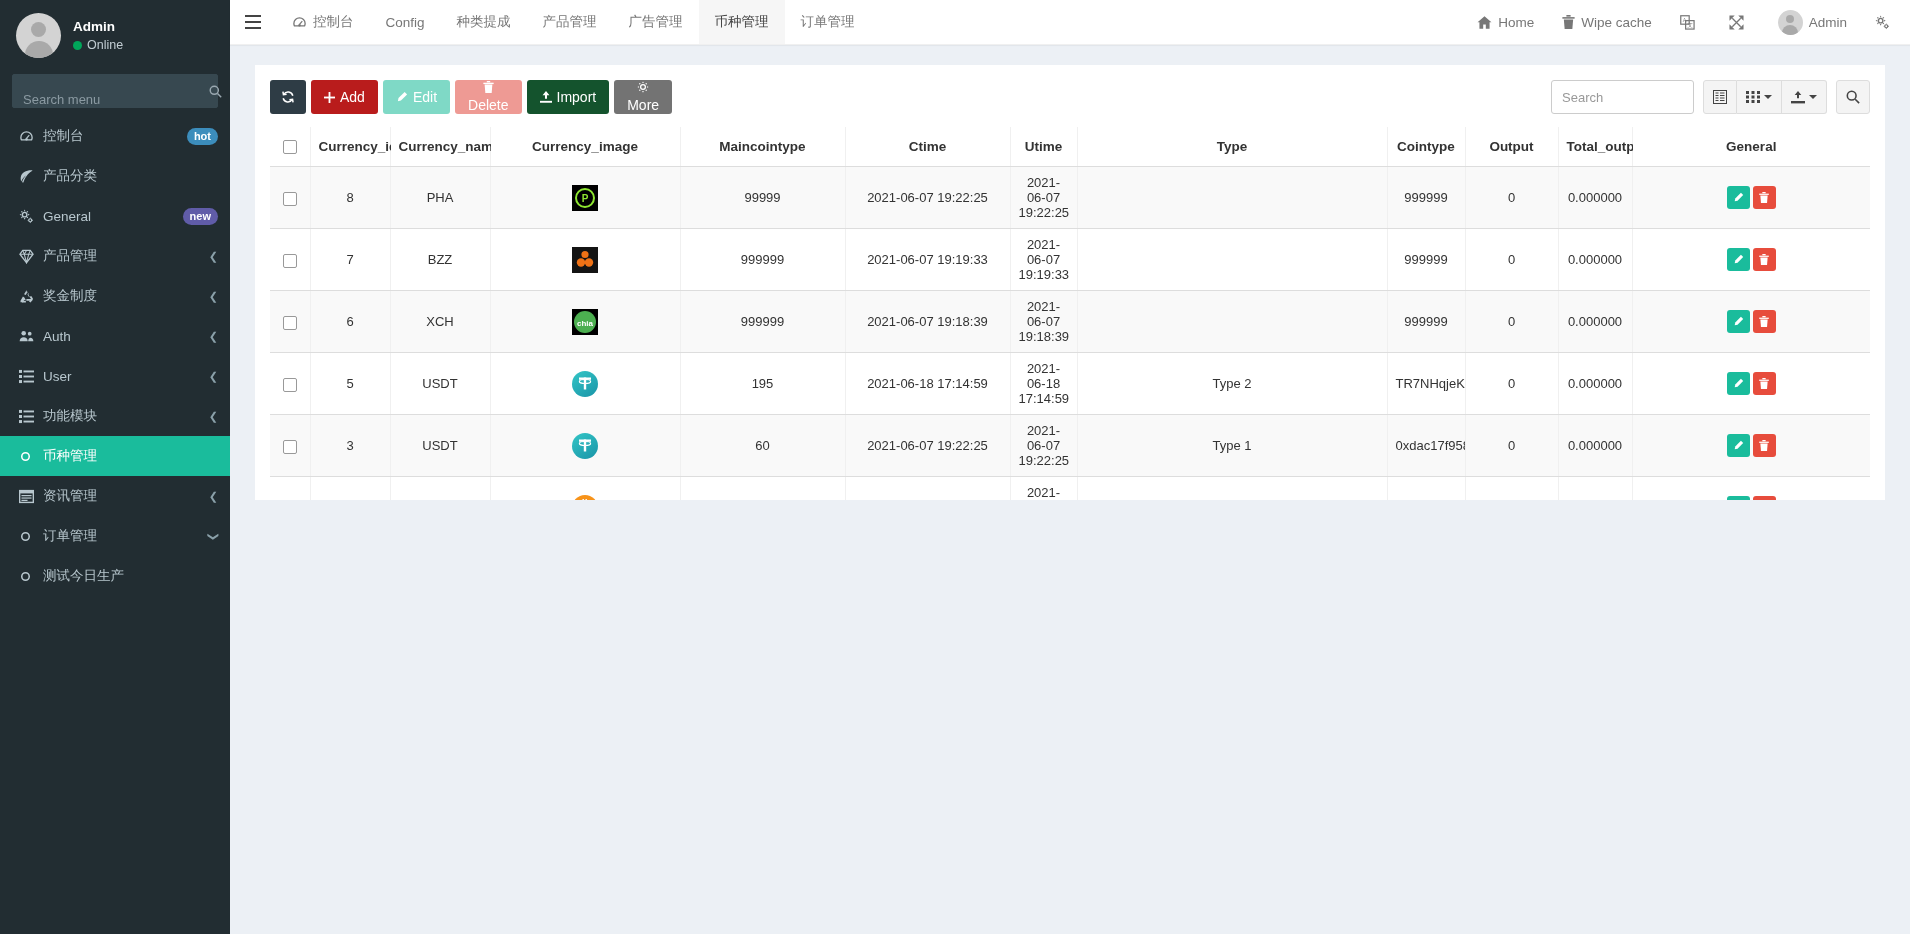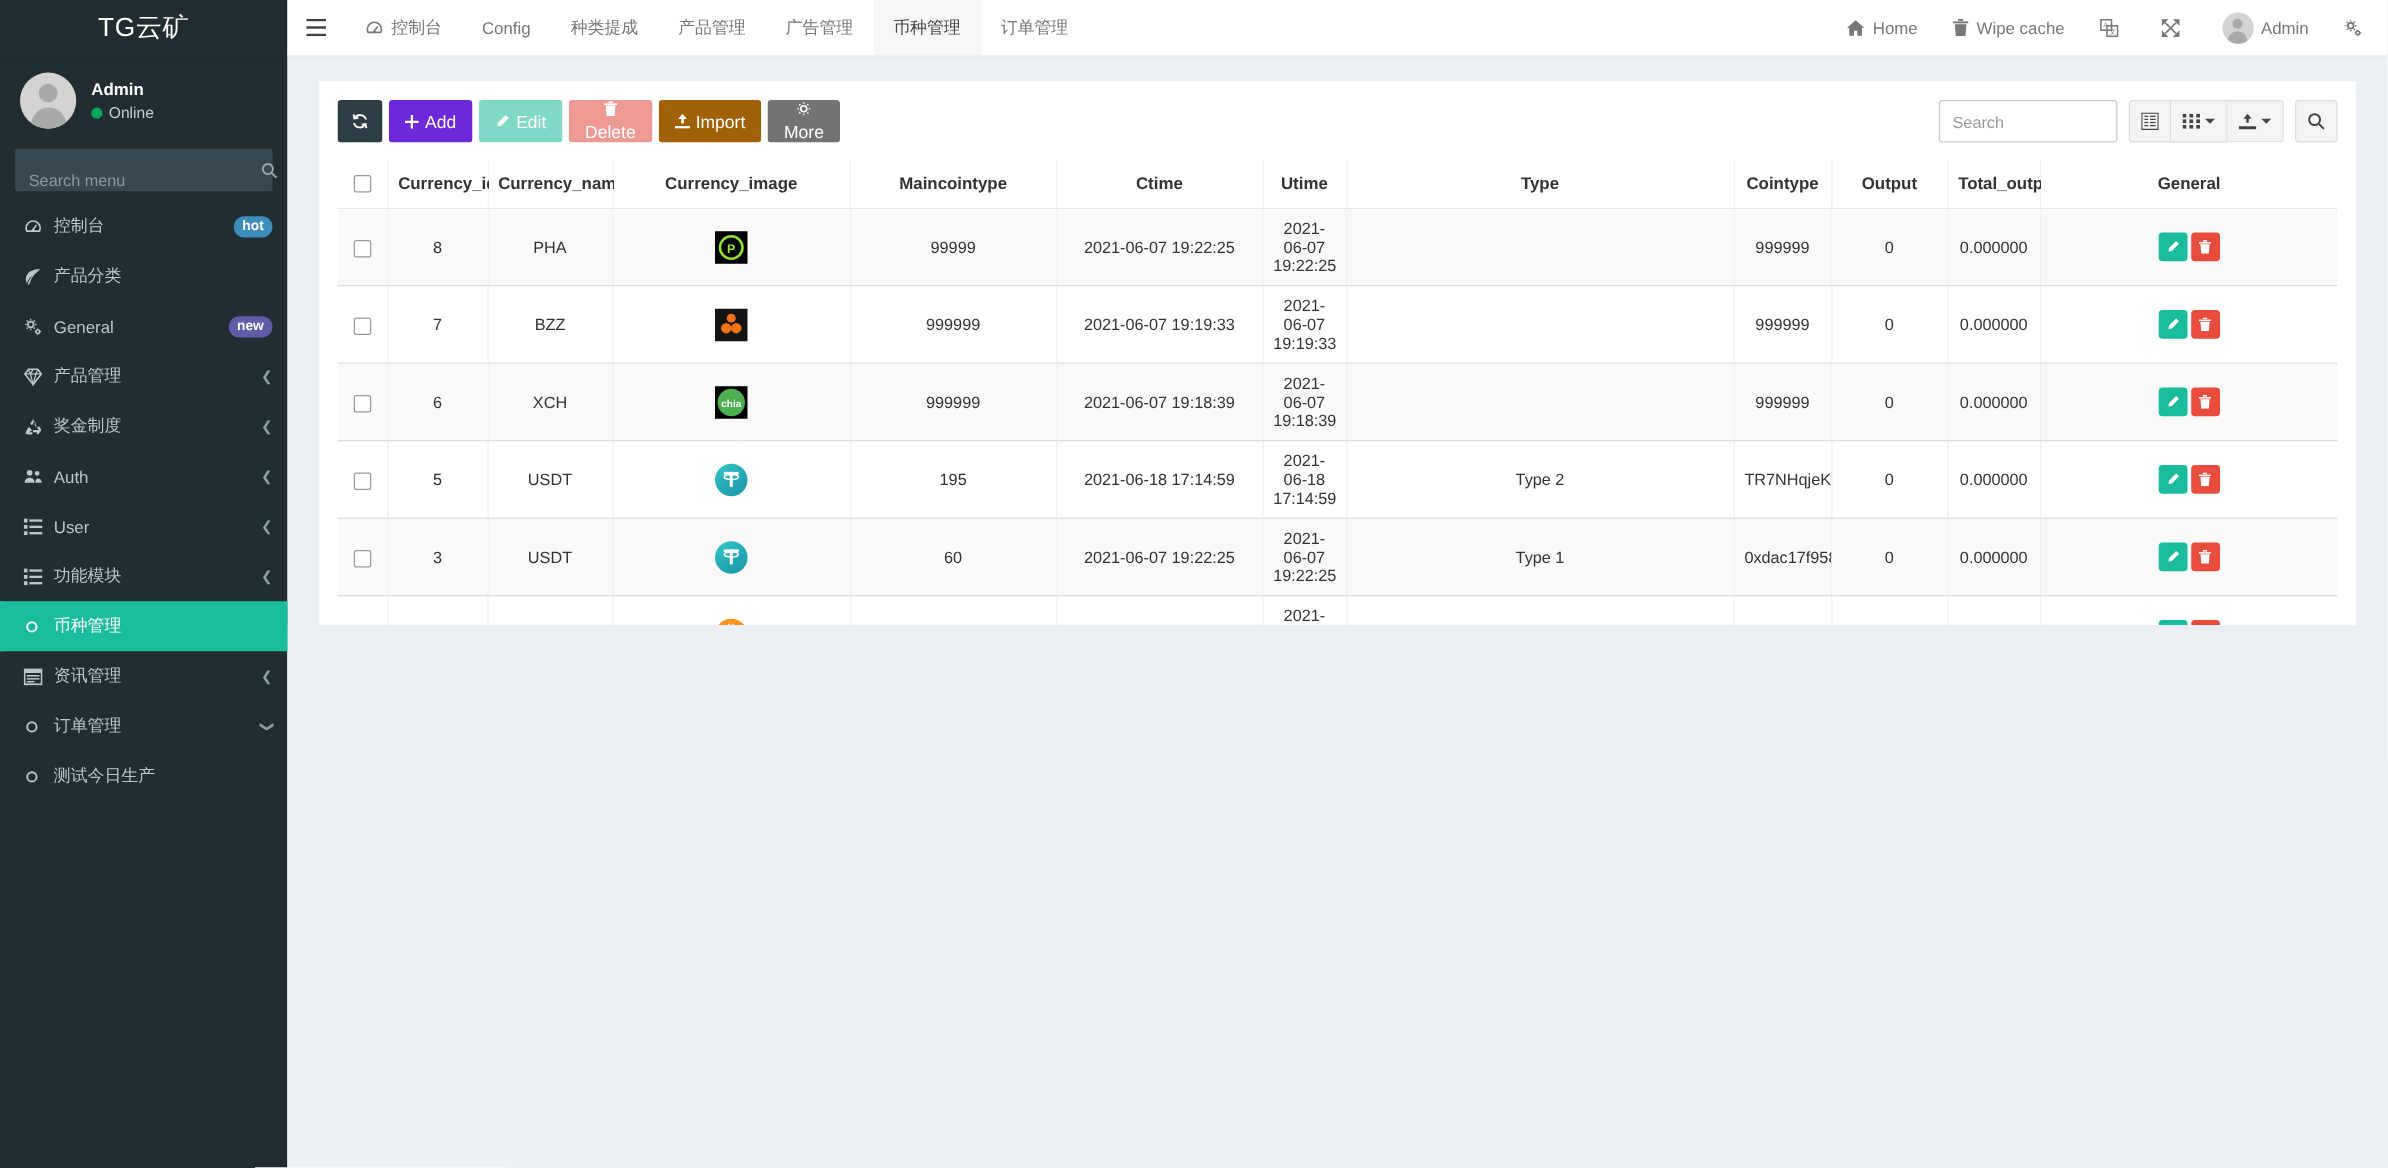--- a/index.html
+++ b/index.html
@@ -149,24 +149,24 @@
   .toolbar { display: flex; align-items: center; height: 34px; margin-bottom: 13px; }
   .btn {
     height: 34px; border: 1px solid transparent; border-radius: 3px;
     color: #ffffff; font-size: 14px; cursor: pointer;
     display: inline-flex; align-items: center; gap: 5px;
     padding: 0 12px; margin-right: 5px;
     font-family: "Liberation Sans", sans-serif;
     line-height: 1;
   }
   .btn-refresh { background: #2e3c45; width: 36px; justify-content: center; padding: 0; }
-  .btn-add { background: #6d28d9; }
+  .btn-add { background: #b91c1c; }
   .btn-edit { background: #7fd9c6; }
   .btn-delete { background: #ee9a94; flex-direction: column; }
-  .btn-import { background: #a16207; }
+  .btn-import { background: #14532d; }
   .btn-more { background: #737373; flex-direction: column; }
   .tb-spacer { flex: 1; }
 
   .search-input {
     width: 143px; height: 34px;
     border: 1px solid #ccc; border-radius: 3px;
     padding: 0 10px; font-size: 13px; color: #c2410c;
     outline: none; font-family: "Liberation Sans", sans-serif;
     background: #fff;
   }
@@ -229,21 +229,20 @@
   .op-edit { background: #1abc9c; margin-right: 3px; }
   .op-del { background: #e74c3c; }
   .fill-bottom { flex: 1; background: #ecf0f5; }
 </style>
 </head>
 <body>
 
 <div class="app">
 
   <aside class="sidebar">
-    <div class="brand">TG云矿</div>
 
     <div class="user-panel">
       <div class="avatar"></div>
       <div class="user-meta">
         <span class="user-name">Admin</span>
         <span class="user-status">
           <i class="dot-online"></i>
           <span>Online</span>
         </span>
       </div>

